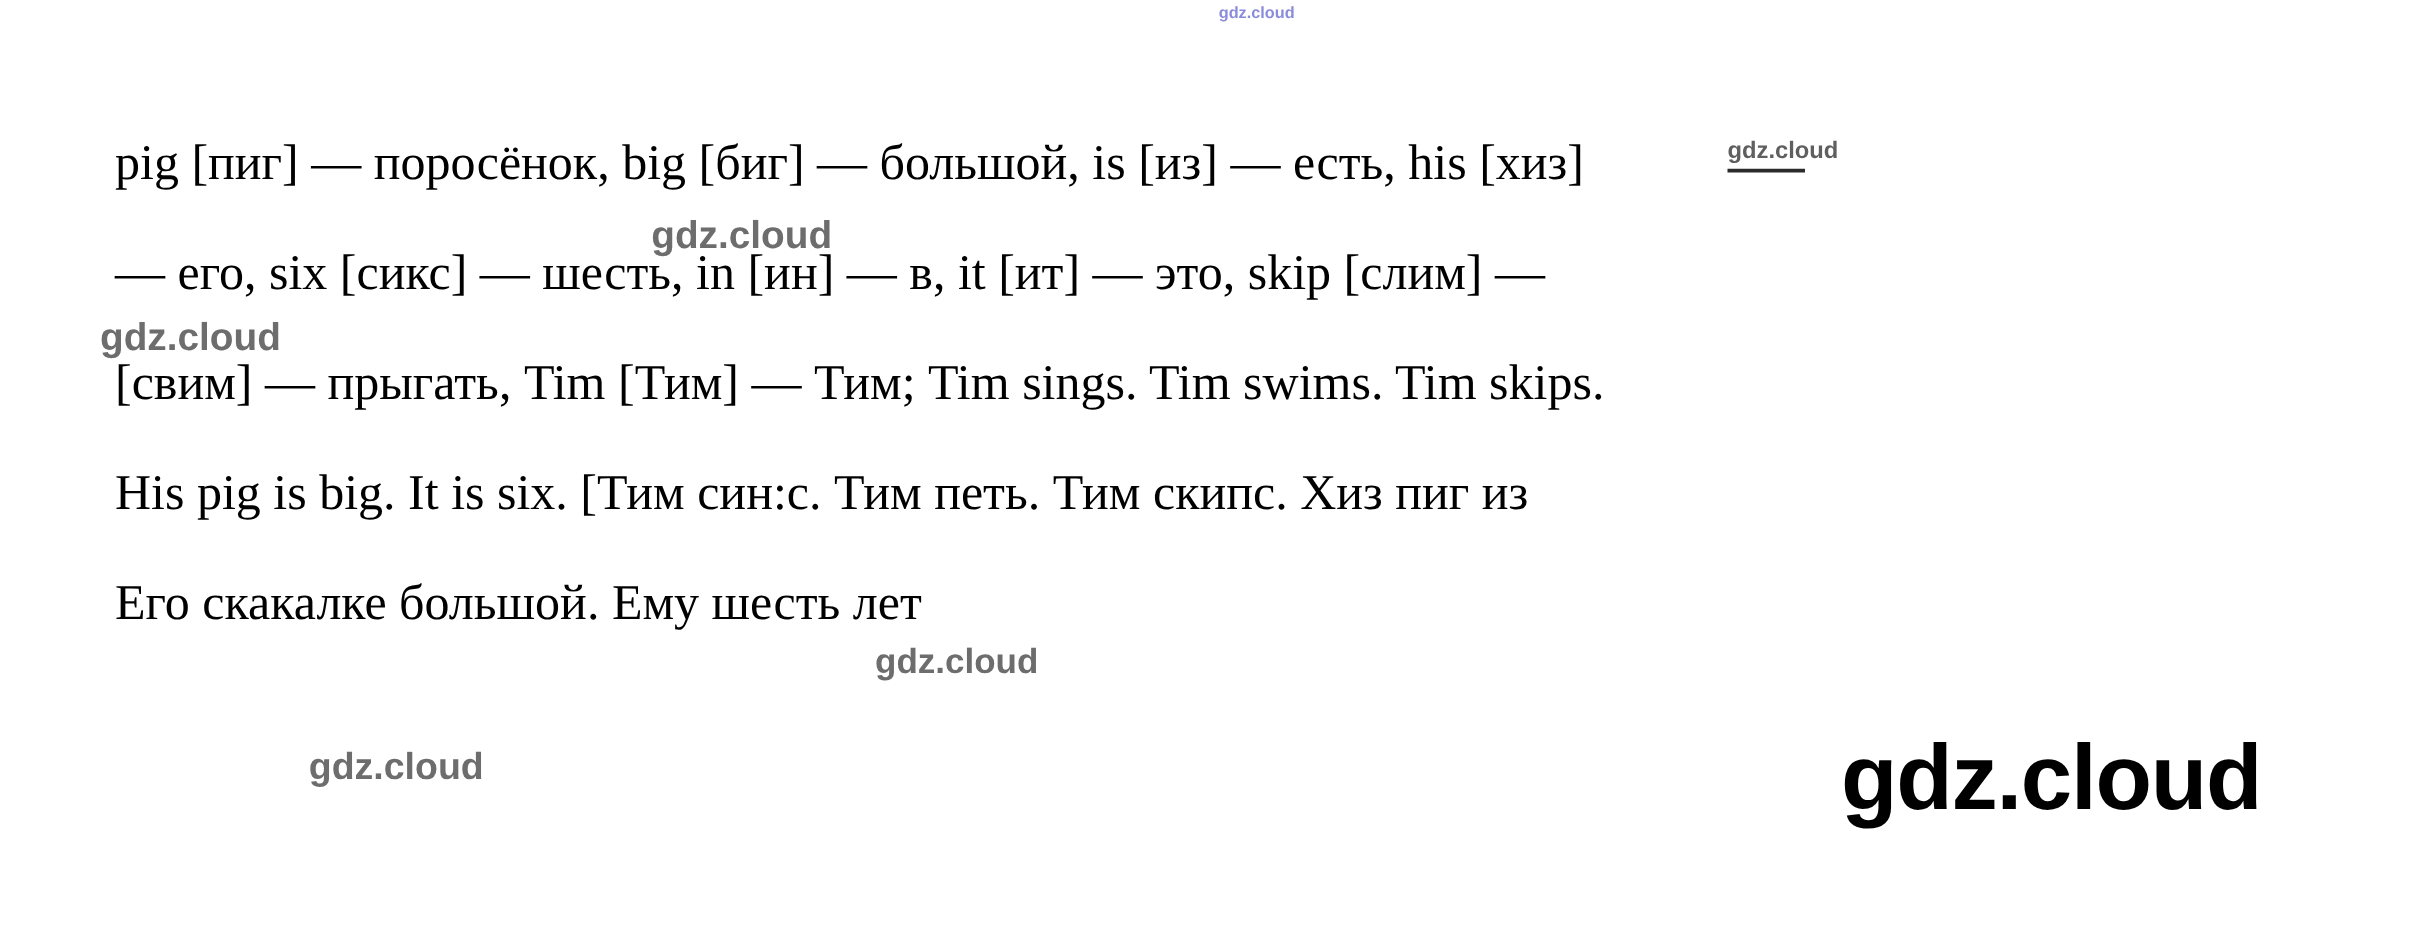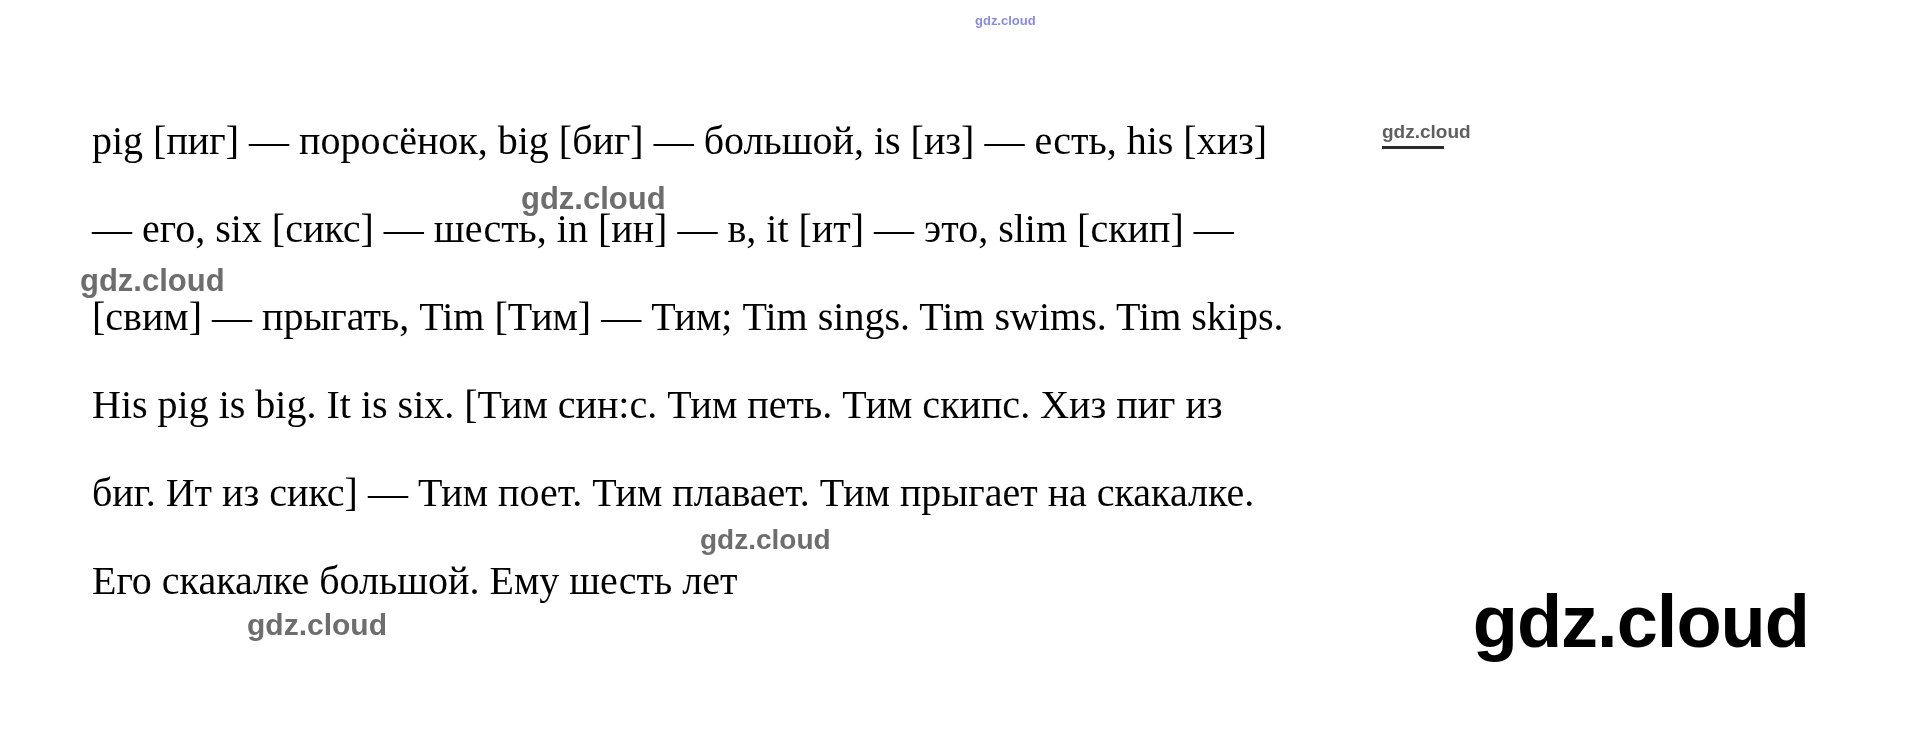--- a/index.html
+++ b/index.html
@@ -11,21 +11,20 @@
     width: 1927px;
     height: 750px;
     position: relative;
     overflow: hidden;
     font-family: "Liberation Serif", serif;
   }
 
   #page {
     position: absolute;
     inset: 0;
-    margin-top: 11px;
   }
 
   
   .wm-top {
     position: absolute;
     left: 975px;
     top: 2px;
     font-family: "Liberation Sans", sans-serif;
     font-size: 13px;
     font-weight: bold;
@@ -91,24 +90,23 @@
 </style>
 </head>
 <body>
 
 <div id="page">
 
   <div class="wm-top">gdz.cloud</div>
 
   <div class="text-body">
     <div class="text-line">pig [пиг] — поросёнок, big [биг] — большой, is [из] — есть, his [хиз]</div>
-    <div class="text-line">— его, six [сикс] — шесть, in [ин] — в, it [ит] — это, slim [скип] —</div>
+    <div class="text-line">— его, six [сикс] — шесть, in [ин] — в, it [ит] — это, skip [слим] —</div>
     <div class="text-line">[свим] — прыгать, Tim [Тим] — Тим; Tim sings. Tim swims. Tim skips.</div>
     <div class="text-line">His pig is big. It is six. [Тим син:с. Тим петь. Тим скипс. Хиз пиг из</div>
-    <div class="text-line">биг. Ит из сикс] — Тим поет. Тим плавает. Тим прыгает на скакалке.</div>
     <div class="text-line">Его скакалке большой. Ему шесть лет</div>
   </div>
 
   <div class="strike-mark"></div>
 
   <div class="wm wm-a">gdz.cloud</div>
   <div class="wm wm-b">gdz.cloud</div>
   <div class="wm wm-c">gdz.cloud</div>
   <div class="wm wm-d">gdz.cloud</div>
   <div class="wm wm-e">gdz.cloud</div>

